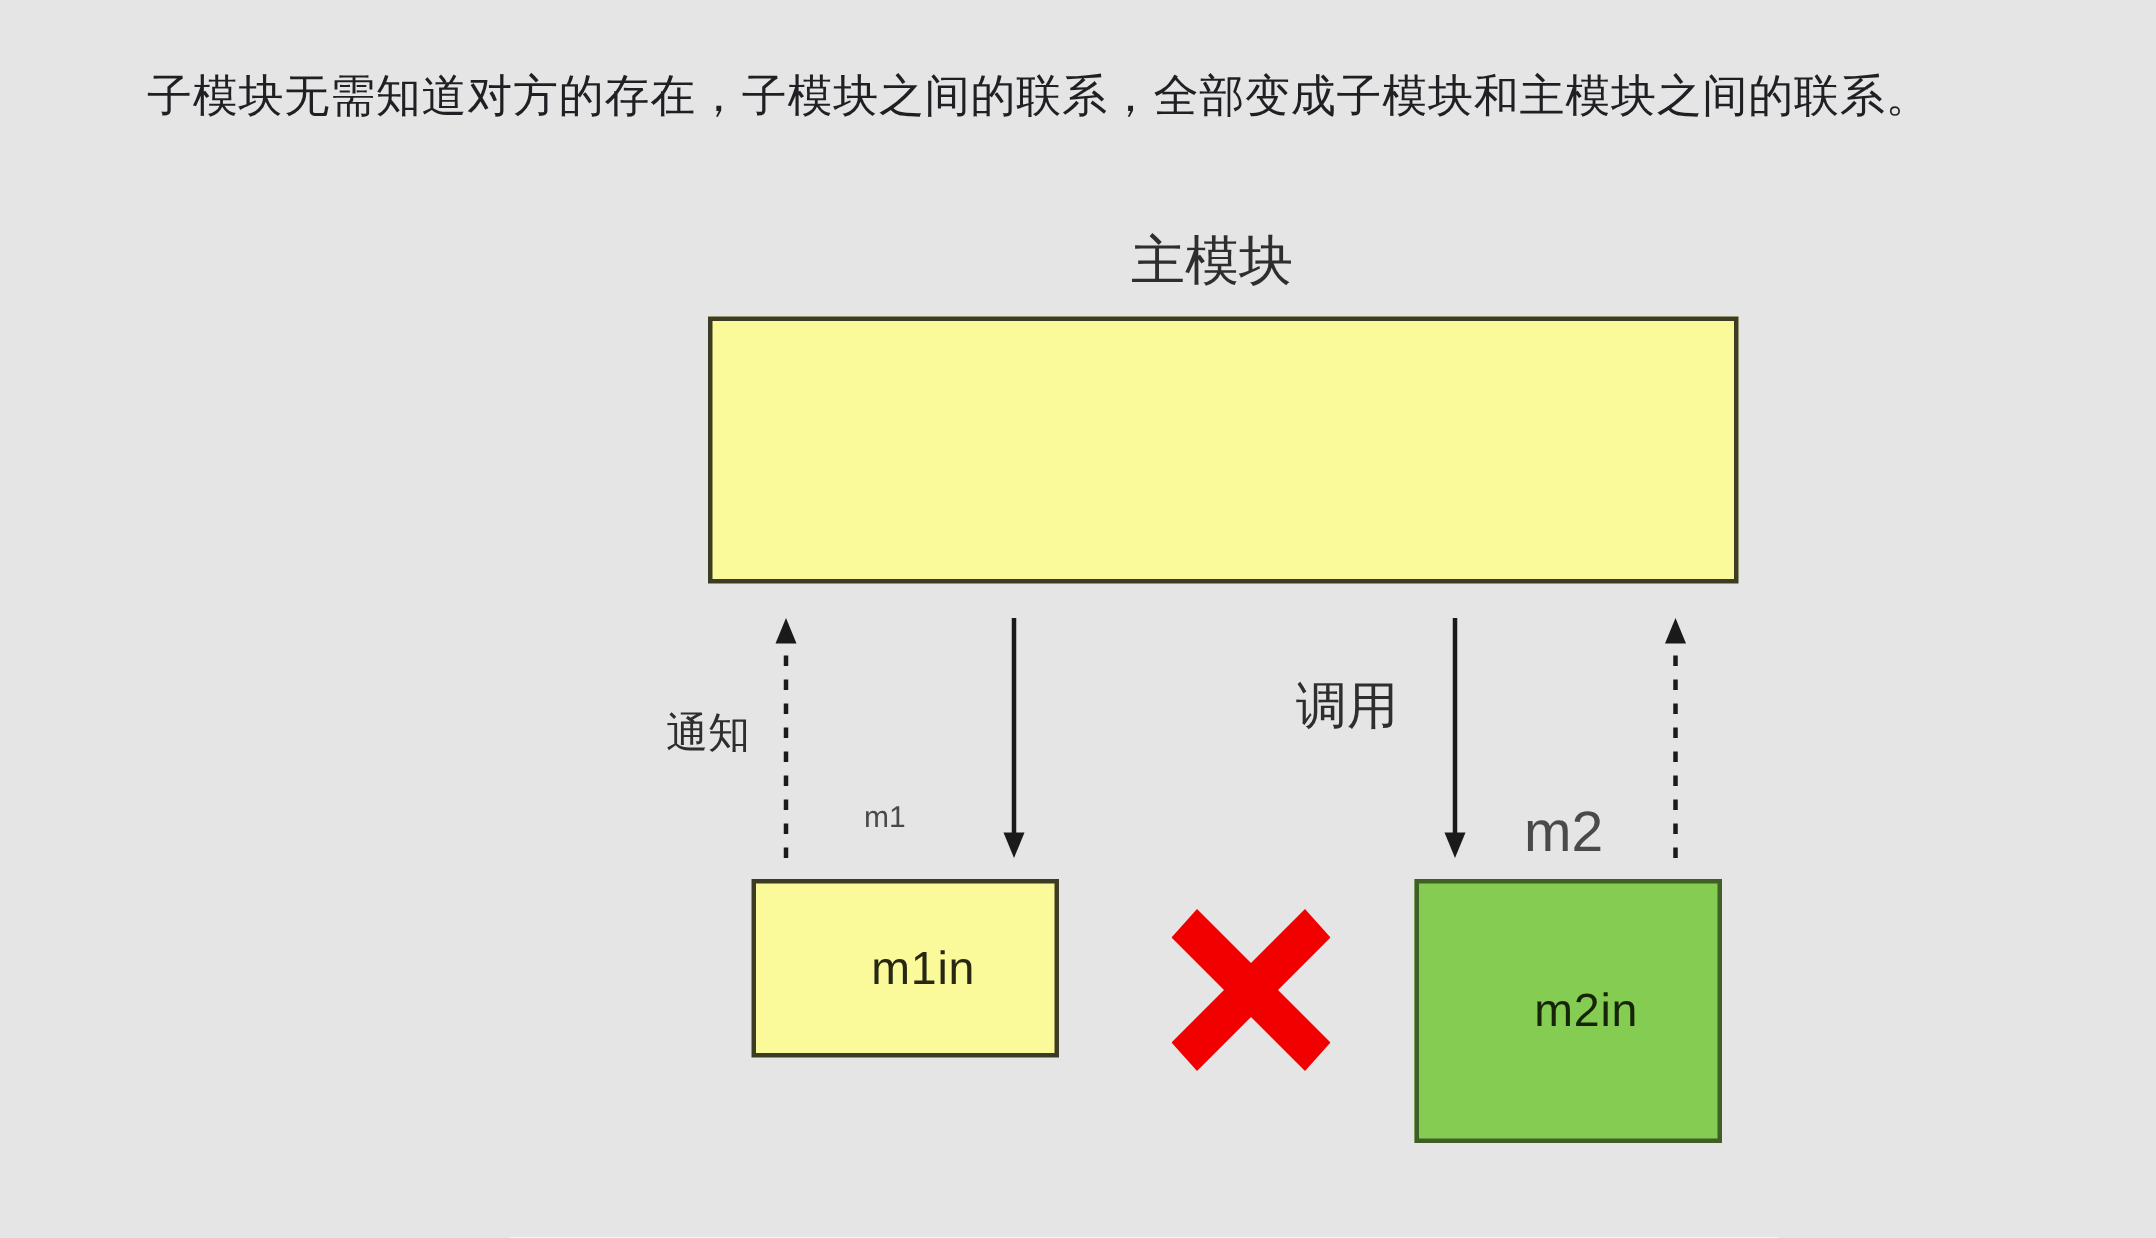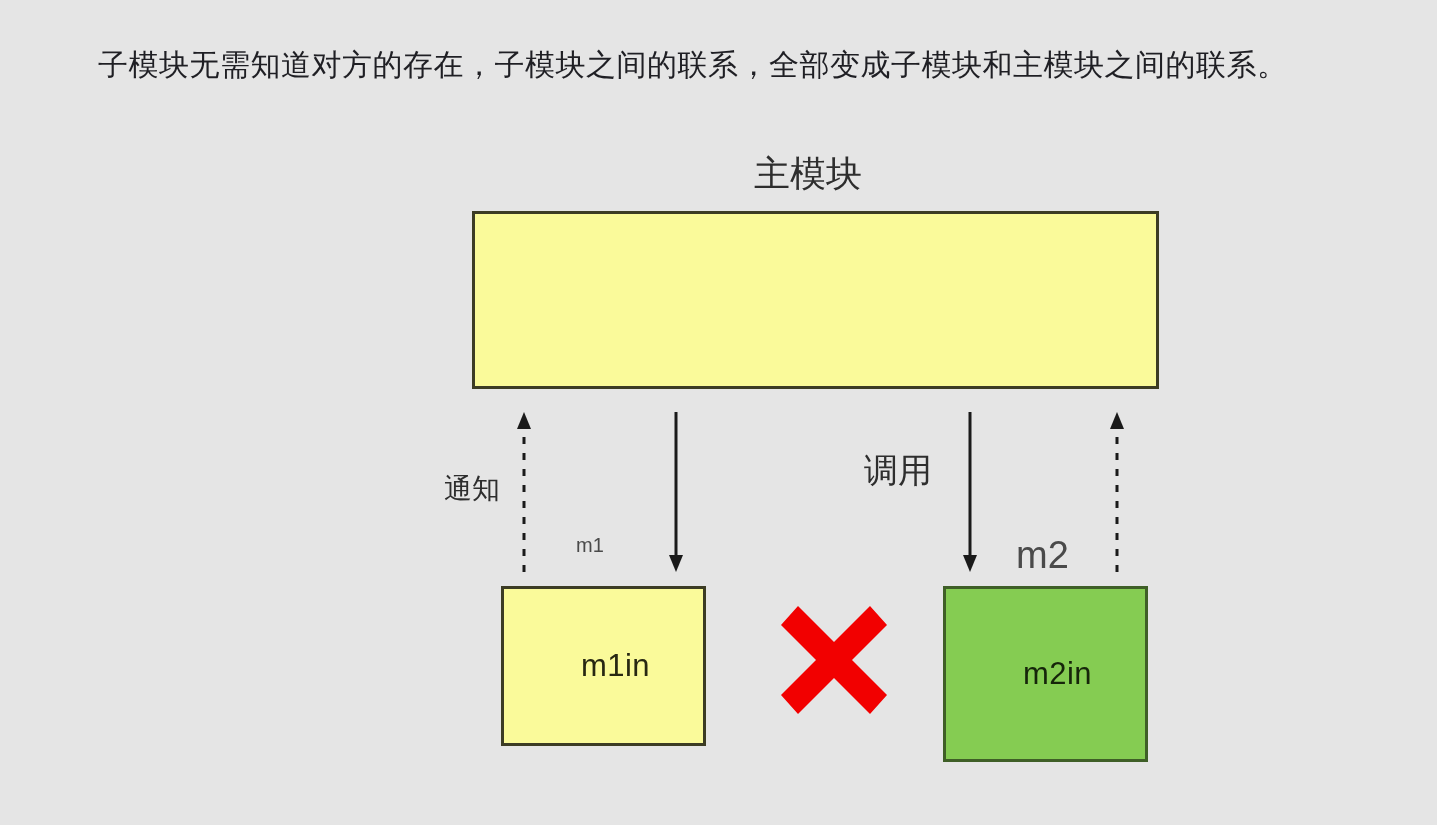--- a/index.html
+++ b/index.html
@@ -83,21 +83,21 @@
     left: 472px;
     top: 211px;
     width: 687px;
     height: 178px;
     background: #fafa9a;
   }
   .box-m1in {
     left: 501px;
     top: 586px;
     width: 205px;
-    height: 160px;
+    height: 119px;
     background: #fafa9a;
     text-align: right;
   }
   .box-m2in {
     left: 943px;
     top: 586px;
     width: 205px;
     height: 176px;
     background: #85cc52;
     border-color: #3f5f27;

